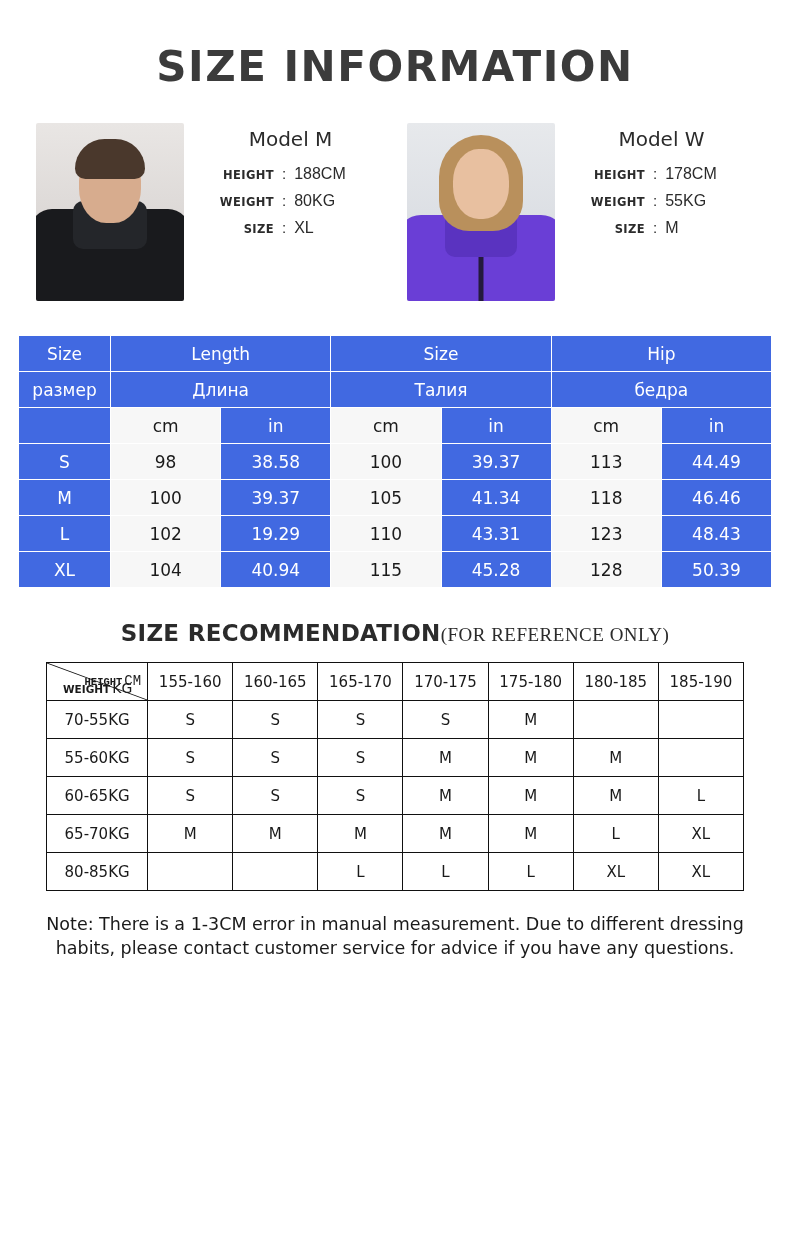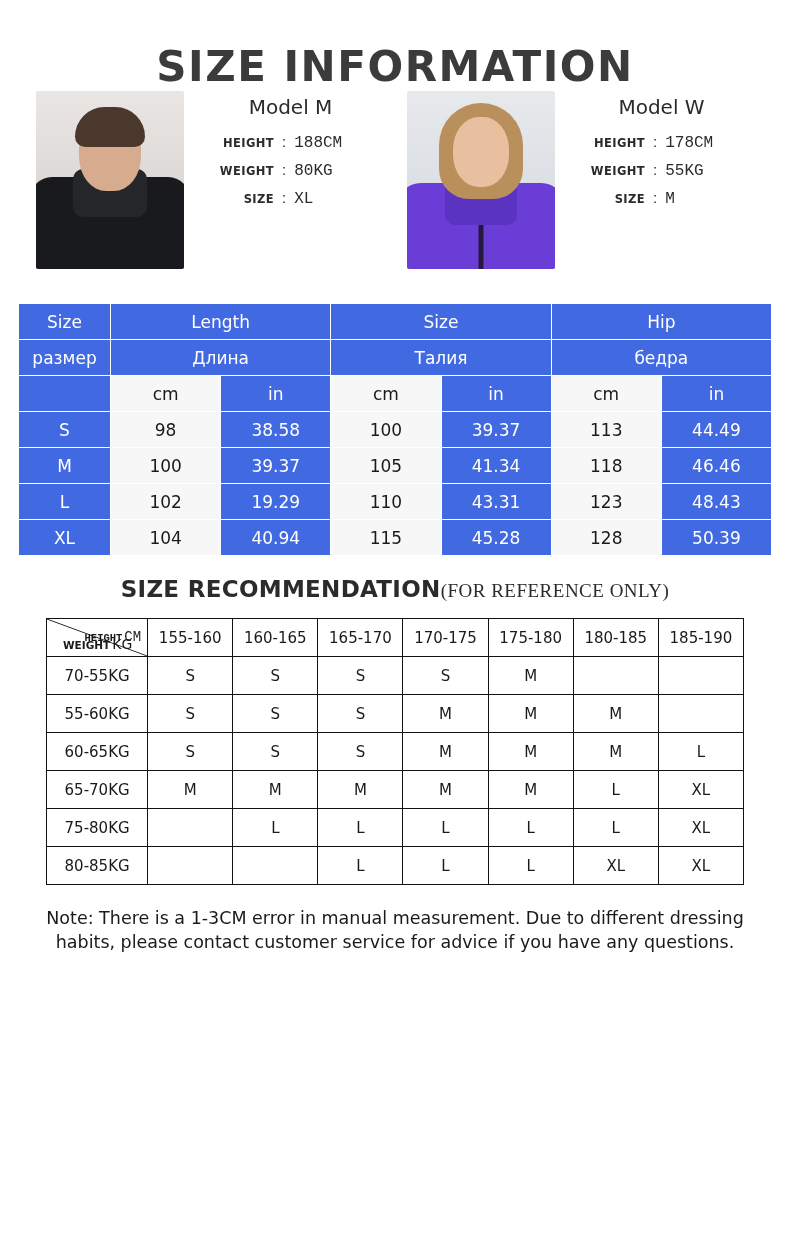--- a/index.html
+++ b/index.html
@@ -31,20 +31,21 @@
     color: #3b3b3b;
     margin-top: 42px;
     font-family: "DejaVu Sans", sans-serif;
   }
 
   
   .models {
     display: flex;
     justify-content: center;
     gap: 24px;
+    margin-top: 32px;
     padding: 0 36px;
   }
   .model-block {
     display: flex;
     align-items: flex-start;
     width: 352px;
   }
   .model-photo {
     width: 148px;
     height: 178px;
@@ -133,21 +134,21 @@
     font-size: 11.5px;
     font-weight: 700;
     letter-spacing: .4px;
     color: #2b2b2b;
     font-family: "DejaVu Sans", sans-serif;
   }
   .spec-colon { padding: 0 8px; color: #2b2b2b; }
   .spec-val {
     font-size: 16px;
     color: #2b2b2b;
-    font-family: Liberation Mono, monospace;
+    font-family: Liberation Sans, sans-serif;
   }
 
   
   .size-table-wrap {
     margin: 34px 18px 0 18px;
   }
   table.size-table {
     width: 100%;
     border-collapse: collapse;
     table-layout: fixed;
@@ -159,21 +160,21 @@
     font-size: 17px;
     font-family: "DejaVu Sans", sans-serif;
   }
   .cell-blue { background: #4169e1; color: #ffffff; }
   .cell-white { background: #f7f7f7; color: #1a1a1a; }
   .h-blue { background: #4169e1; color:#ffffff; font-size: 18px; }
 
   
   .reco-title {
     text-align: center;
-    margin-top: 20px;
+    margin-top: 32px;
     font-family: "DejaVu Sans", sans-serif;
   }
   .reco-title .bold {
     font-size: 23px;
     font-weight: 800;
     color: #2b2b2b;
     letter-spacing: .3px;
   }
   .reco-title .paren {
     font-size: 19px;
@@ -444,30 +445,20 @@
           <td>65-70KG</td>
           <td>M</td>
           <td>M</td>
           <td>M</td>
           <td>M</td>
           <td>M</td>
           <td>L</td>
           <td>XL</td>
         </tr>
         <tr>
-          <td>75-80KG</td>
-          <td></td>
-          <td>L</td>
-          <td>L</td>
-          <td>L</td>
-          <td>L</td>
-          <td>L</td>
-          <td>XL</td>
-        </tr>
-        <tr>
           <td>80-85KG</td>
           <td></td>
           <td></td>
           <td>L</td>
           <td>L</td>
           <td>L</td>
           <td>XL</td>
           <td>XL</td>
         </tr>
       </tbody>

